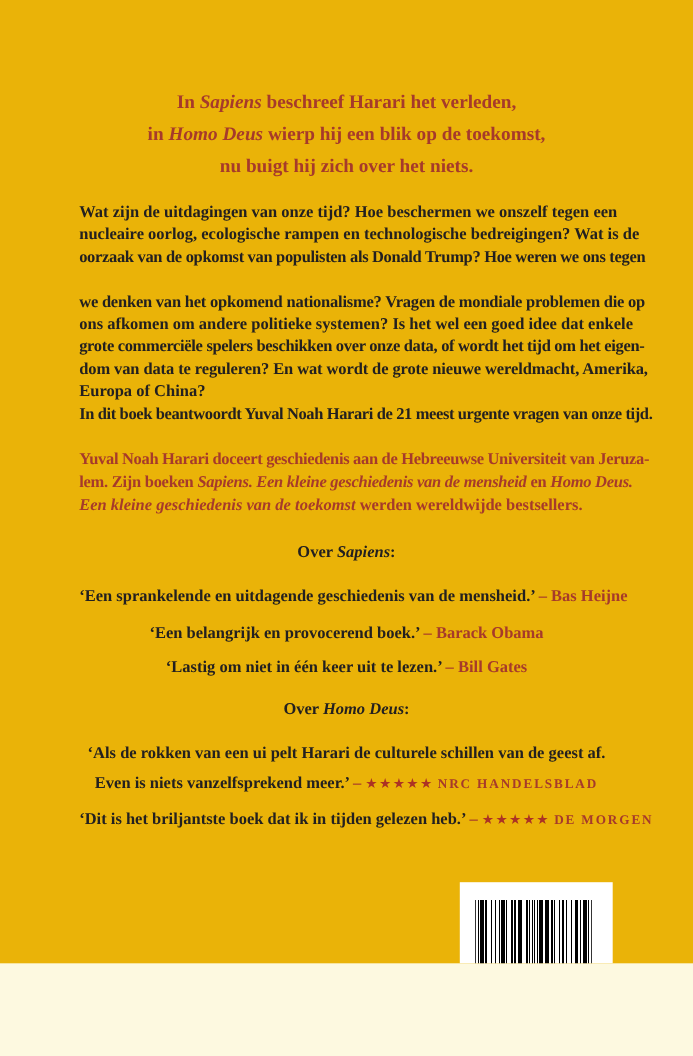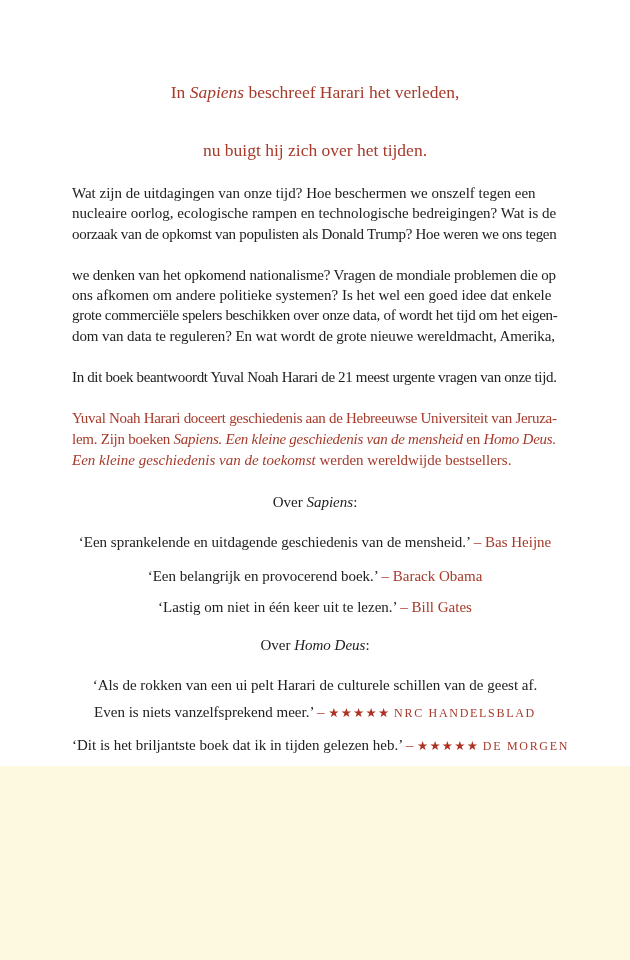--- a/index.html
+++ b/index.html
@@ -1,17 +1,17 @@
 <!DOCTYPE html>
 <html><head>
 <meta charset="utf-8">
 <style>
   html,body{margin:0;padding:0;background:#FDF9E0;}
-  #page{position:relative;width:630px;height:766px;background:#ffffff;overflow:hidden;
-        font-family:"Liberation Serif",serif;color:#232020;}
+  #page{position:relative;width:630px;height:876px;background:#eab308;overflow:hidden;
+        font-family:"Liberation Serif",serif;color:#232020;font-weight:bold;}
   .ln{position:absolute;left:72px;width:486px;height:22px;font-size:15px;line-height:20.5px;
       color:#232020;}
   .ctr{text-align:center;white-space:nowrap;}
   .fit{white-space:nowrap;overflow:visible;}
   .red{color:#A63A2B;}
   .intro{font-size:17.5px;line-height:24px;}
   .i{font-style:italic;}
   .r{color:#A63A2B;}
   .sc{color:#A63A2B;font-size:12px;letter-spacing:1.7px;}
   .st{color:#AC3224;font-family:"DejaVu Sans",sans-serif;font-size:12.5px;letter-spacing:1.2px;}
@@ -24,29 +24,31 @@
   #bc-g1{left:17px;width:48px;text-align:right;letter-spacing:0.5px;}
   #bc-g2{left:70px;width:50px;text-align:left;letter-spacing:0.5px;}
   #site{position:absolute;left:80px;top:896px;font-size:11px;color:#1d1a19;}
 </style>
 </head>
 <body>
 
 <div id="page">
 
   <div class="ln ctr red intro" style="top:80px"><span>In </span><span class="i">Sapiens</span><span> beschreef Harari het verleden,</span></div>
-  <div class="ln ctr red intro" style="top:138px"><span>nu buigt hij zich over het tijden.</span></div>
+  <div class="ln ctr red intro" style="top:109px"><span>in </span><span class="i">Homo Deus</span><span> wierp hij een blik op de toekomst,</span></div>
+  <div class="ln ctr red intro" style="top:138px"><span>nu buigt hij zich over het niets.</span></div>
 
   <div class="ln fit just" style="top:183px"><span>Wat zijn de uitdagingen van onze tijd? Hoe beschermen we onszelf tegen een</span></div>
   <div class="ln fit just" style="top:203px"><span>nucleaire oorlog, ecologische rampen en technologische bedreigingen? Wat is de</span></div>
   <div class="ln fit just" style="top: 224px; letter-spacing: -0.3px;"><span>oorzaak van de opkomst van populisten als Donald Trump? Hoe weren we ons tegen</span></div>
   <div class="ln fit just" style="top: 265px; letter-spacing: -0.2px;"><span>we denken van het opkomend nationalisme? Vragen de mondiale problemen die op</span></div>
   <div class="ln fit just" style="top:285px"><span>ons afkomen om andere politieke systemen? Is het wel een goed idee dat enkele</span></div>
   <div class="ln fit just" style="top: 305px; letter-spacing: -0.3px;"><span>grote commerciële spelers beschikken over onze data, of wordt het tijd om het eigen-</span></div>
   <div class="ln fit just" style="top: 326px; letter-spacing: -0.1px;"><span>dom van data te reguleren? En wat wordt de grote nieuwe wereldmacht, Amerika,</span></div>
+  <div class="ln fit" style="top:346px"><span>Europa of China?</span></div>
   <div class="ln fit just" style="top: 367px; letter-spacing: -0.35px;"><span>In dit boek beantwoordt Yuval Noah Harari de 21 meest urgente vragen van onze tijd.</span></div>
 
   <div class="ln fit just red" style="top: 429px; letter-spacing: -0.25px;"><span>lem. Zijn boeken </span><span class="i">Sapiens. Een kleine geschiedenis van de mensheid</span><span> en </span><span class="i">Homo Deus.</span></div>
   <div class="ln fit just red" style="top: 408px; letter-spacing: -0.3px;"><span>Yuval Noah Harari doceert geschiedenis aan de Hebreeuwse Universiteit van Jeruza-</span></div>
   <div class="ln fit red" style="top:450px"><span class="i">Een kleine geschiedenis van de toekomst</span><span> werden wereldwijde bestsellers.</span></div>
 
   <div class="ln ctr" style="top:532px"><span>‘Een sprankelende en uitdagende geschiedenis van de mensheid.’ </span><span class="r">– Bas Heijne</span></div>
   <div class="ln ctr" style="top:492px"><span>Over </span><span class="i">Sapiens</span><span>:</span></div>
   <div class="ln ctr" style="top:566px"><span>‘Een belangrijk en provocerend boek.’ </span><span class="r">– Barack Obama</span></div>
   <div class="ln ctr" style="top:597px"><span>‘Lastig om niet in één keer uit te lezen.’ </span><span class="r">– Bill Gates</span></div>

